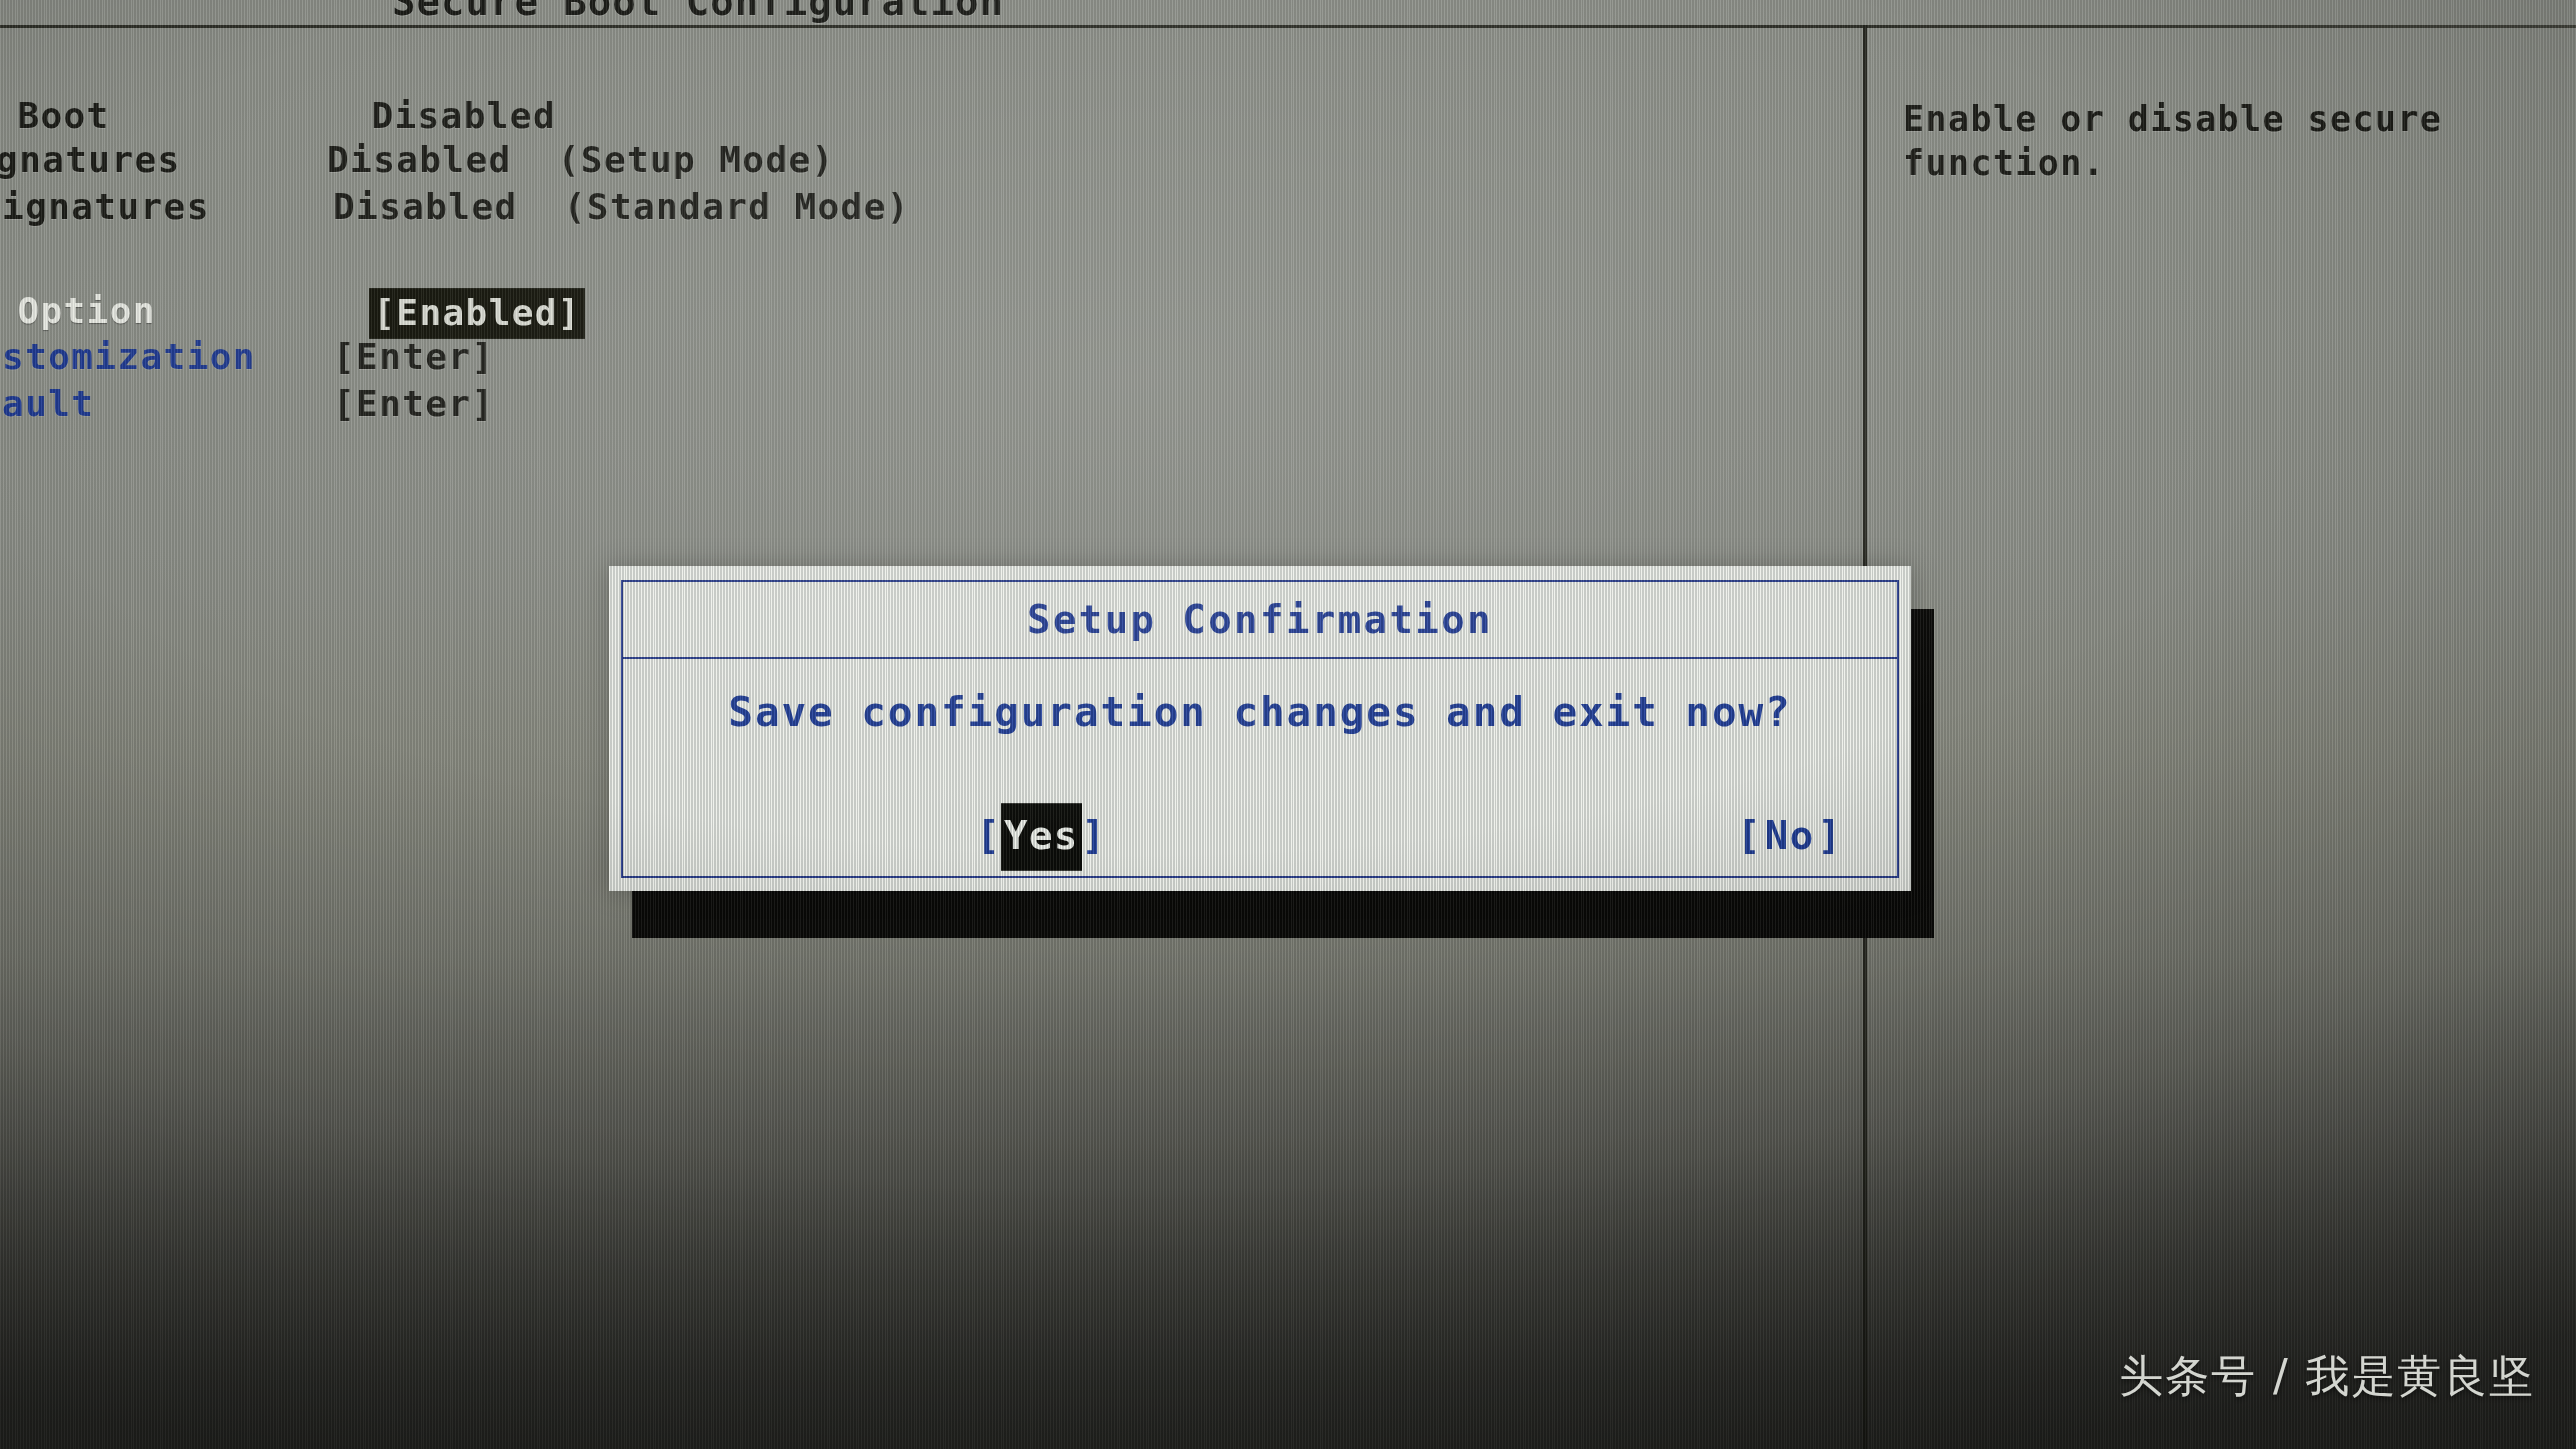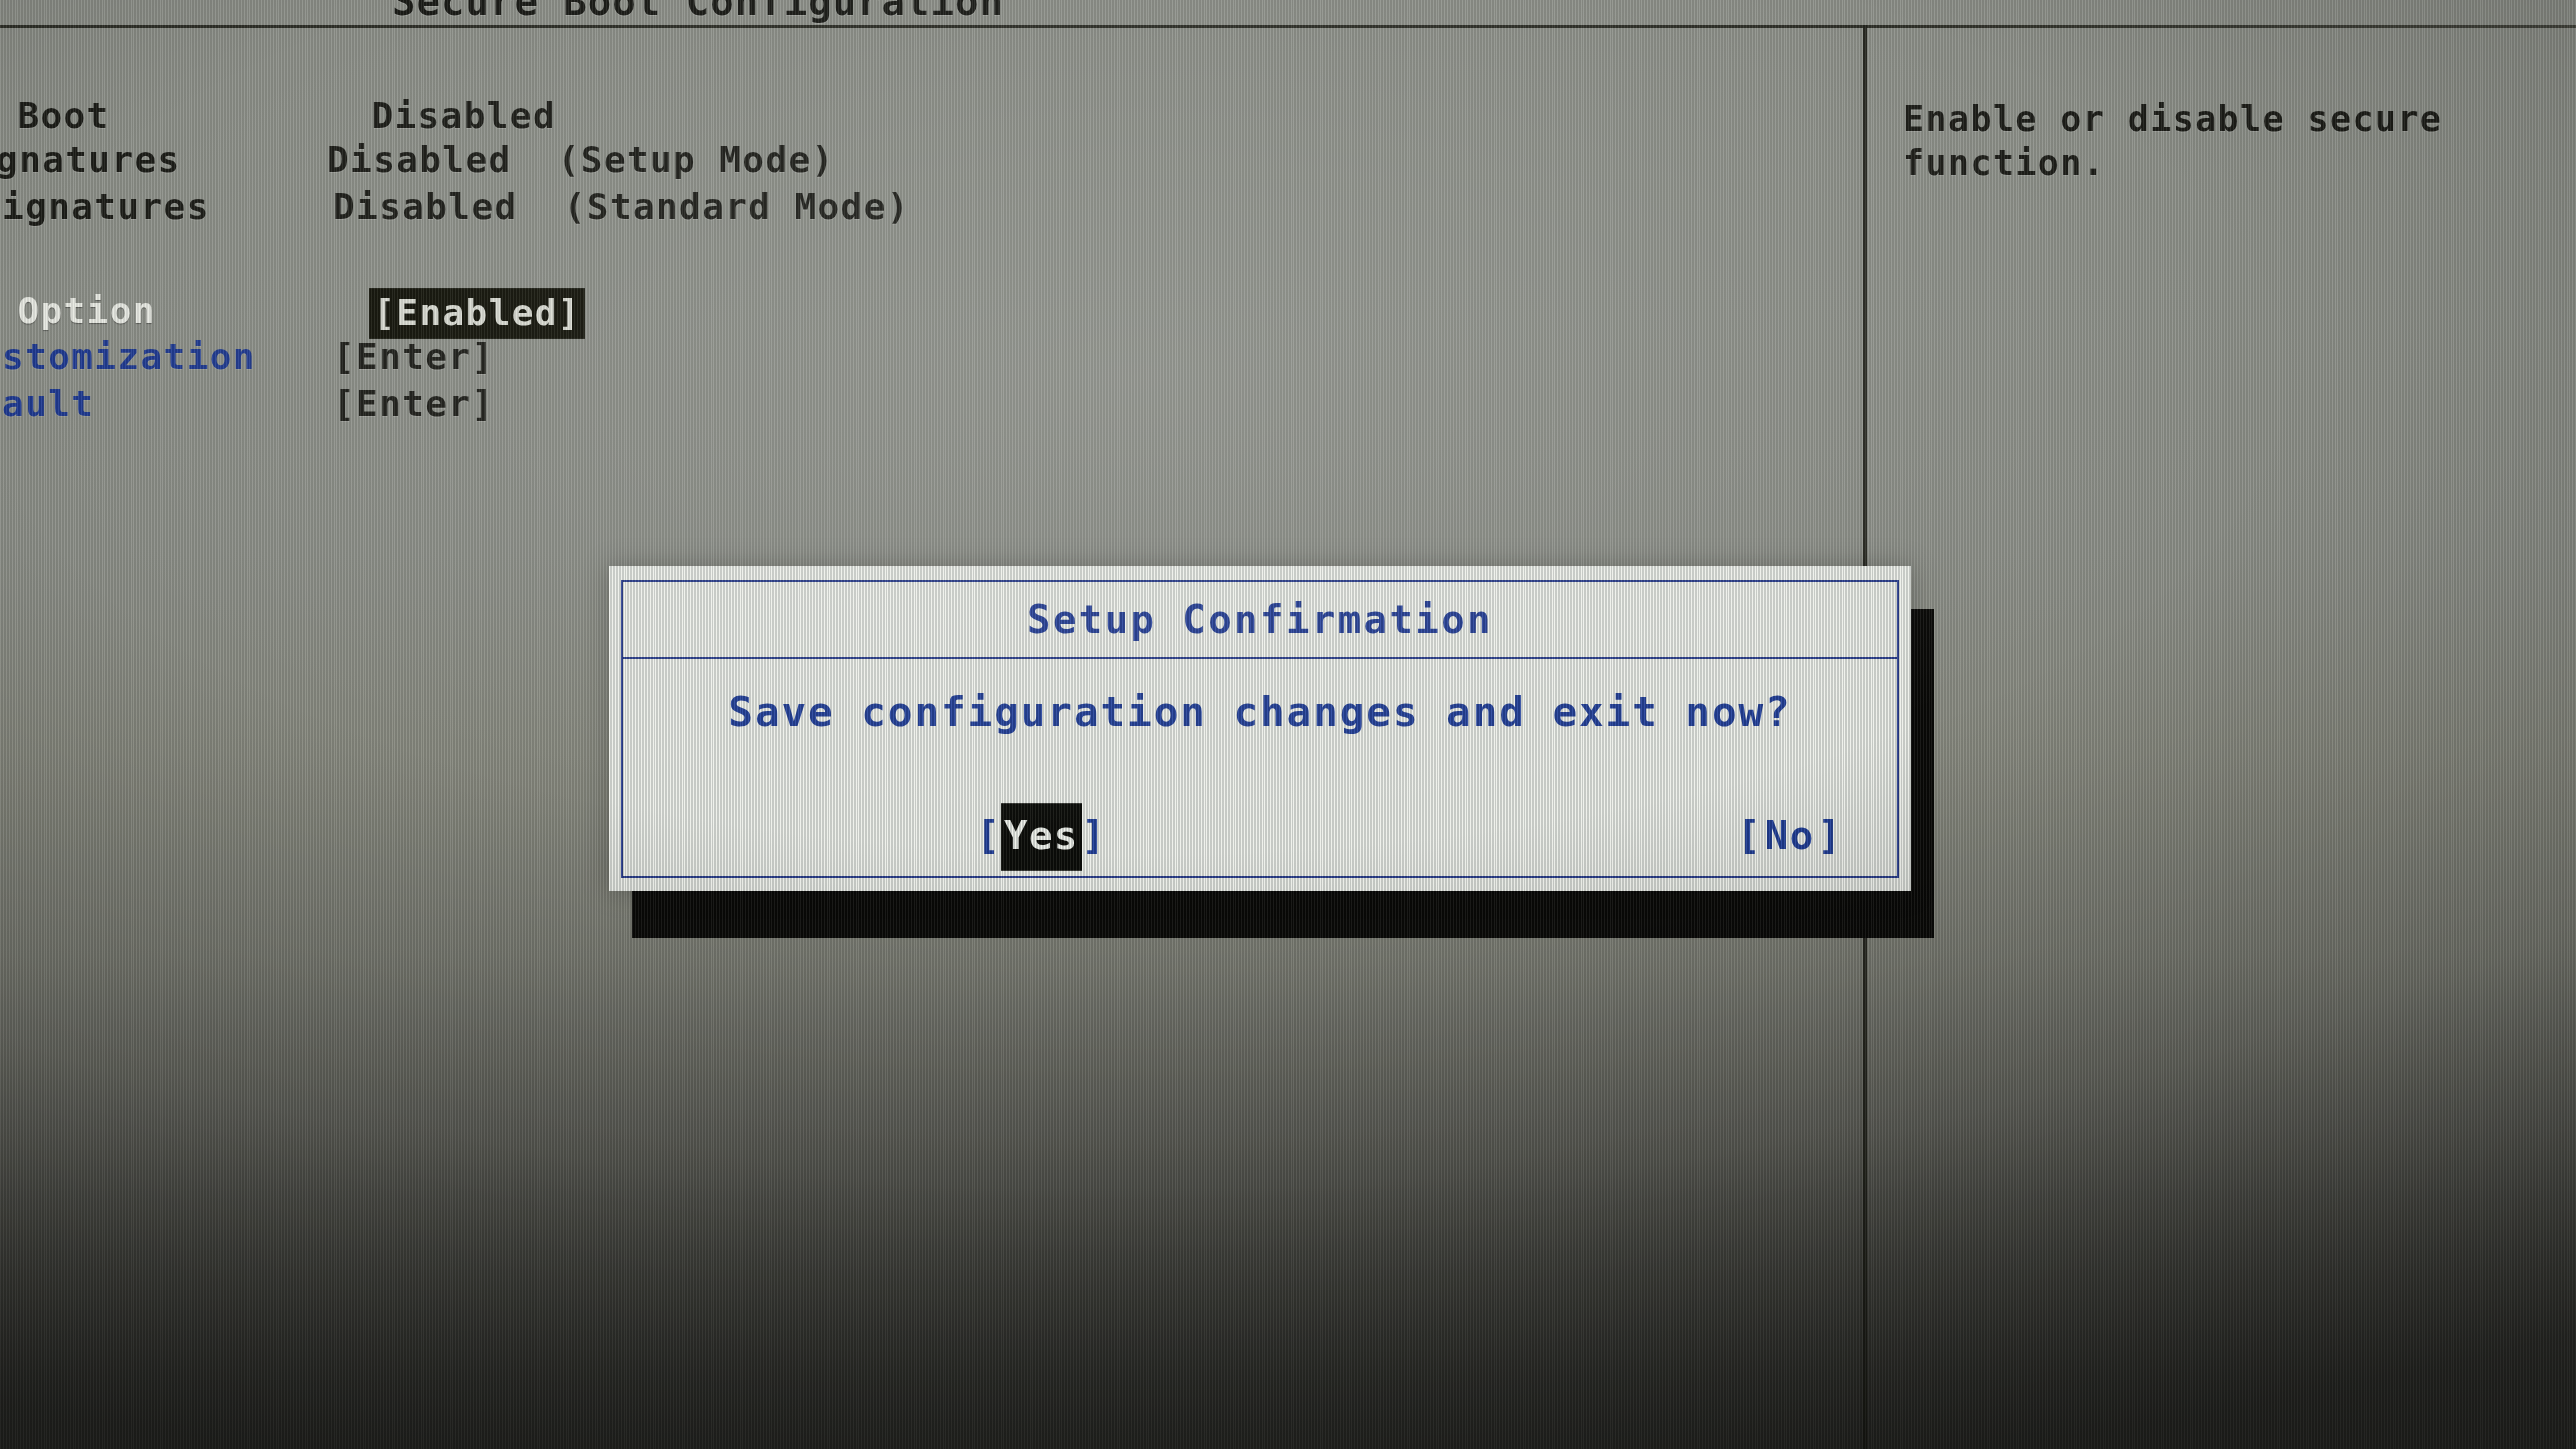--- a/index.html
+++ b/index.html
@@ -334,15 +334,16 @@
 
         </div>
       </div>
     </div>
     <div id="dialog-scan"></div>
   </div>
 
   <div id="scanlines"></div>
   <div id="vignette"></div>
 
+  <div id="watermark">头条号 / 我是黄良坚</div>
 
 </div>
 
 
 </body></html>

